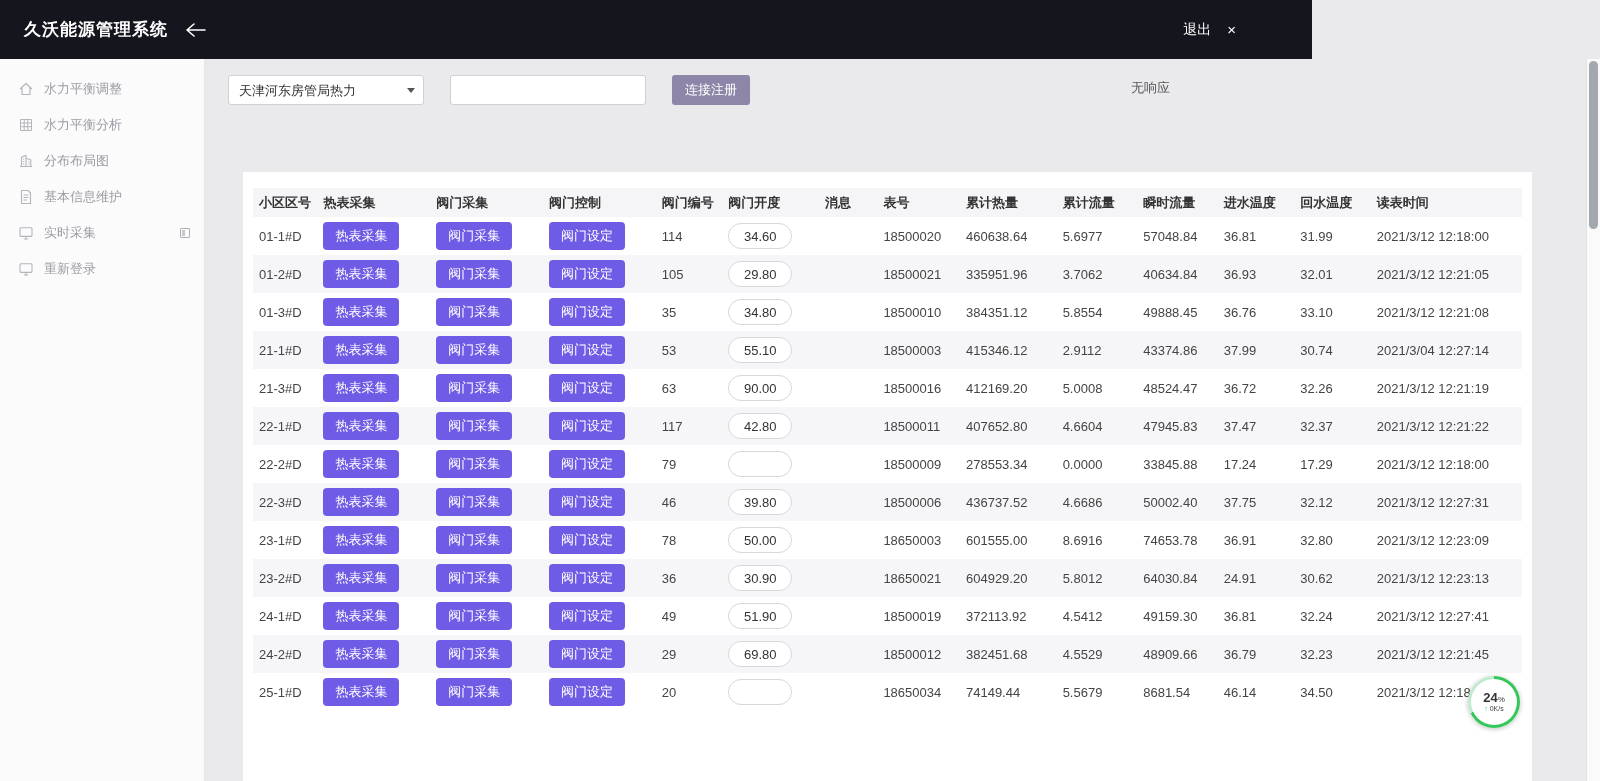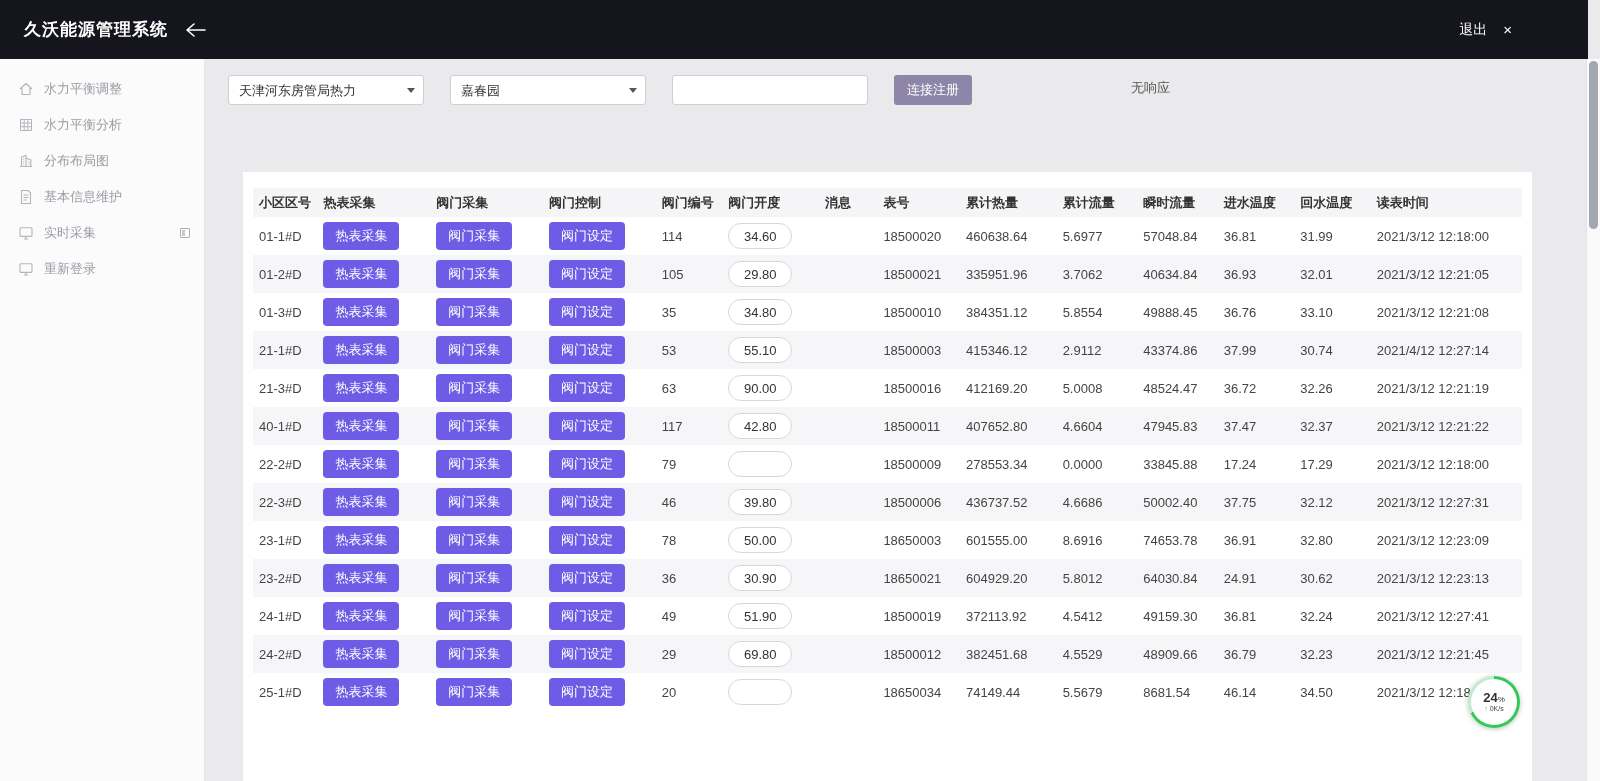--- a/index.html
+++ b/index.html
@@ -1,20 +1,20 @@
 <!DOCTYPE html>
 <html><head>
 <meta charset="utf-8">
 <style>
   * { box-sizing: border-box; margin: 0; padding: 0; }
   html, body { width: 1600px; height: 781px; overflow: hidden; }
   body { font-family: "Liberation Sans", sans-serif; background: #eaeaec; position: relative; color: #333; }
 
   
-  .header { position: absolute; top: 0; left: 0; width: 1588px; height: 59px; background: #15151e;
+  .header { position: absolute; top: 0; left: 0; width: 1312px; height: 59px; background: #15151e;
             color: #fff; display: flex; align-items: center; padding: 0 76px 0 24px; z-index: 6; }
   .header .title { font-size: 17px; font-weight: bold; letter-spacing: 1px; }
   .collapse-icon { margin-left: 16px; display: inline-flex; cursor: pointer; }
   .header-right { margin-left: auto; display: flex; align-items: center; gap: 16px; font-size: 14px; }
   .logout { cursor: pointer; margin-left: 32px; }
   .close-glyph { font-size: 15px; cursor: pointer; line-height: 1; }
 
   
   .sidebar { position: absolute; top: 59px; left: 0; width: 205px; bottom: 0; background: #fbfbfc;
              border-right: 1px solid #e7e7ea; padding-top: 12px; z-index: 5; }
@@ -140,24 +140,20 @@
         </span>
         <span>重新登录</span>
       </div>
     </div>
 </div>
 
 <div class="main">
   <div class="toolbar">
     <span class="select-wrap">
       <select id="station-select"><option>天津河东房管局热力</option></select>
-      <span class="chevron"></span>
-    </span>
-    <span class="select-wrap">
-      <select id="community-select"><option>嘉春园</option></select>
       <span class="chevron"></span>
     </span>
     <input class="text-input" type="text" value="" style="">
     <button class="connect-btn">连接注册</button>
     <span class="status-text">无响应</span>
   </div>
 
   <div class="card">
     <table id="grid">
       <colgroup id="grid-cols">
@@ -250,40 +246,40 @@
             <td><button class="btn-purple">阀门设定</button></td>
             <td>53</td>
             <td><input class="opening-input" type="text" value="55.10" style=""></td>
             <td></td>
             <td>18500003</td>
             <td>415346.12</td>
             <td>2.9112</td>
             <td>43374.86</td>
             <td>37.99</td>
             <td>30.74</td>
-            <td>2021/4/12 12:27:14</td>
+            <td>2021/3/04 12:27:14</td>
           </tr>
           <tr>
             <td>21-3#D</td>
             <td><button class="btn-purple">热表采集</button></td>
             <td><button class="btn-purple">阀门采集</button></td>
             <td><button class="btn-purple">阀门设定</button></td>
             <td>63</td>
             <td><input class="opening-input" type="text" value="90.00" style=""></td>
             <td></td>
             <td>18500016</td>
             <td>412169.20</td>
             <td>5.0008</td>
             <td>48524.47</td>
             <td>36.72</td>
             <td>32.26</td>
             <td>2021/3/12 12:21:19</td>
           </tr>
           <tr>
-            <td>40-1#D</td>
+            <td>22-1#D</td>
             <td><button class="btn-purple">热表采集</button></td>
             <td><button class="btn-purple">阀门采集</button></td>
             <td><button class="btn-purple">阀门设定</button></td>
             <td>117</td>
             <td><input class="opening-input" type="text" value="42.80" style=""></td>
             <td></td>
             <td>18500011</td>
             <td>407652.80</td>
             <td>4.6604</td>
             <td>47945.83</td>

